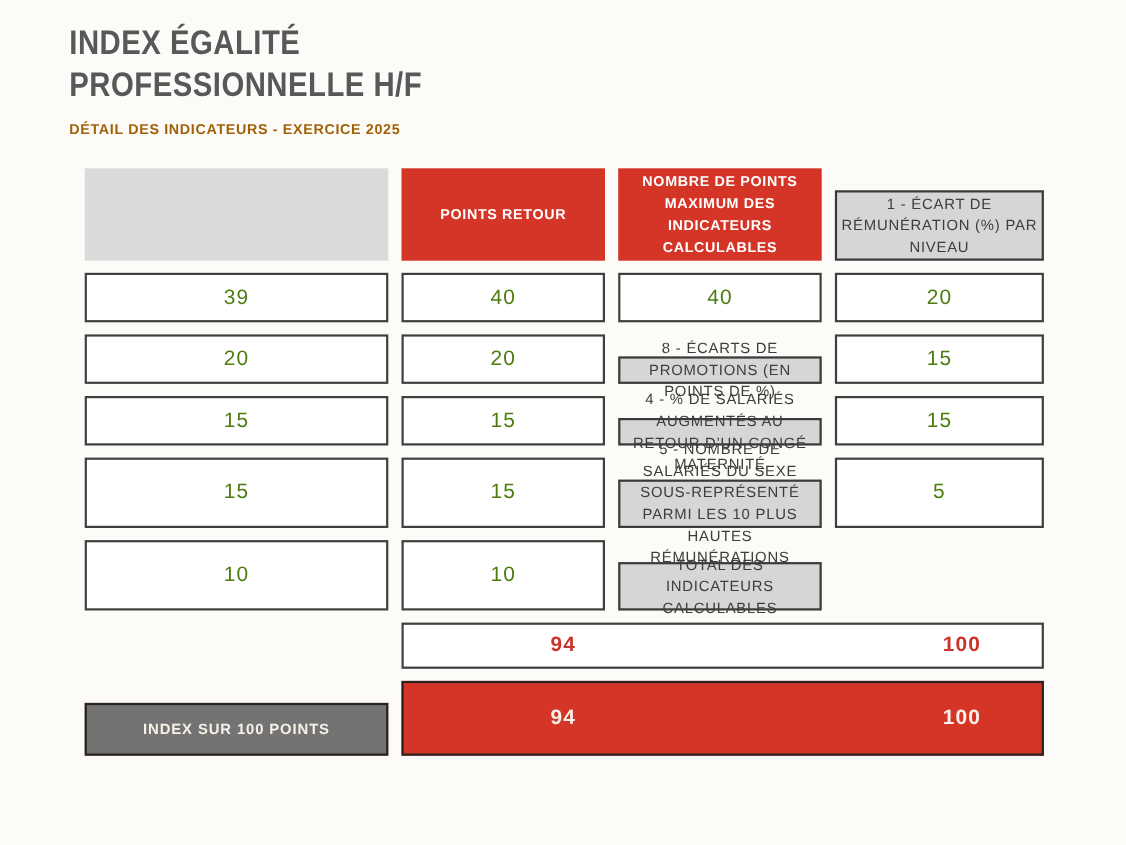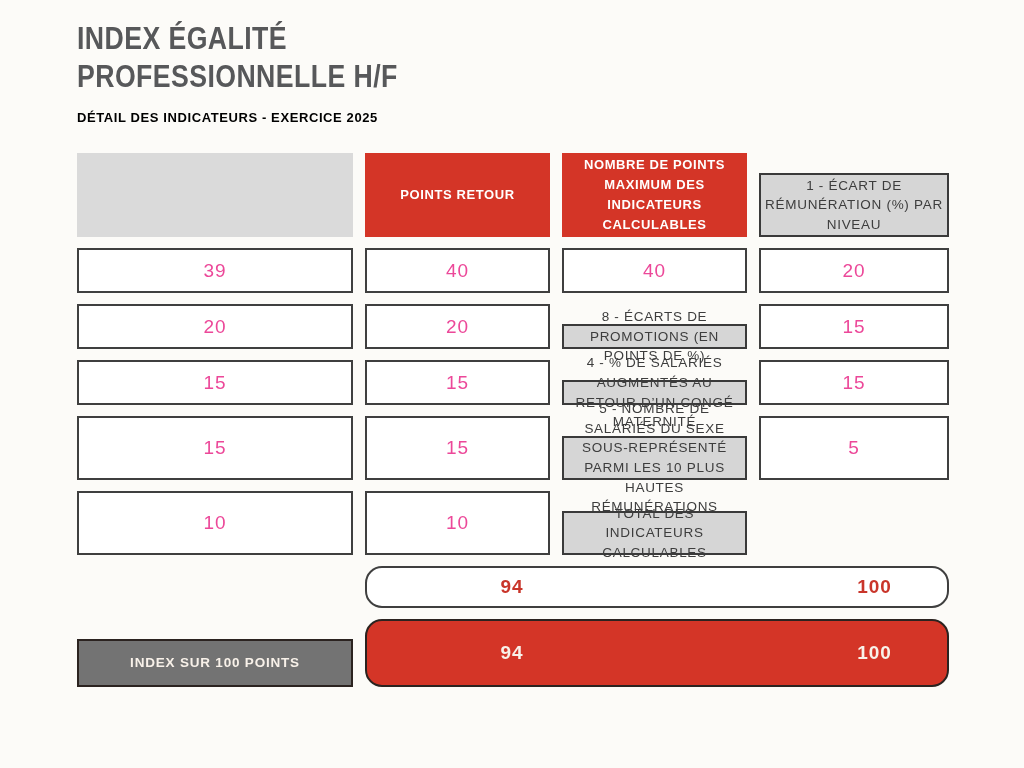--- a/index.html
+++ b/index.html
@@ -9,36 +9,36 @@
     font-family: "Liberation Sans", sans-serif;
     overflow: hidden;
   }
   .page {
     position: relative;
     width: 1024px;
     height: 768px;
   }
   .header-block {
     position: absolute;
-    left: 77px;
+    left: 63px;
     top: 20px;
   }
   .title {
     color: #57585a;
     font-weight: 800;
     font-size: 31px;
     line-height: 38px;
     letter-spacing: 0.5px;
     transform: scaleX(0.86);
     transform-origin: left top;
     white-space: nowrap;
   }
   .subtitle {
     margin-top: 14px;
-    color: #000000;
+    color: #a16207;
     font-weight: 700;
     font-size: 13px;
     letter-spacing: 0.6px;
     white-space: nowrap;
   }
   .table {
     position: absolute;
     left: 77px;
     top: 153px;
     display: grid;
@@ -70,28 +70,27 @@
     color: #3d3d3d;
     font-size: 13.5px;
     letter-spacing: 0.7px;
     line-height: 1.45;
     padding: 2px 3px;
     margin-top: 20px;
   }
   .vcell {
     background: #ffffff;
     border: 2px solid #3f3f3f;
-    color: #ec4899;
+    color: #4d7c0f;
     font-size: 19px;
     letter-spacing: 1px;
   }
   .span-cell {
     grid-column: 2 / 5;
     position: relative;
-    border-radius: 17px;
   }
   .total-values {
     background: #ffffff;
     border: 2px solid #3f3f3f;
   }
   .index-label {
     background: #737373;
     border: 2px solid #2b2320;
     color: #f8f1e9;
     font-weight: 700;

